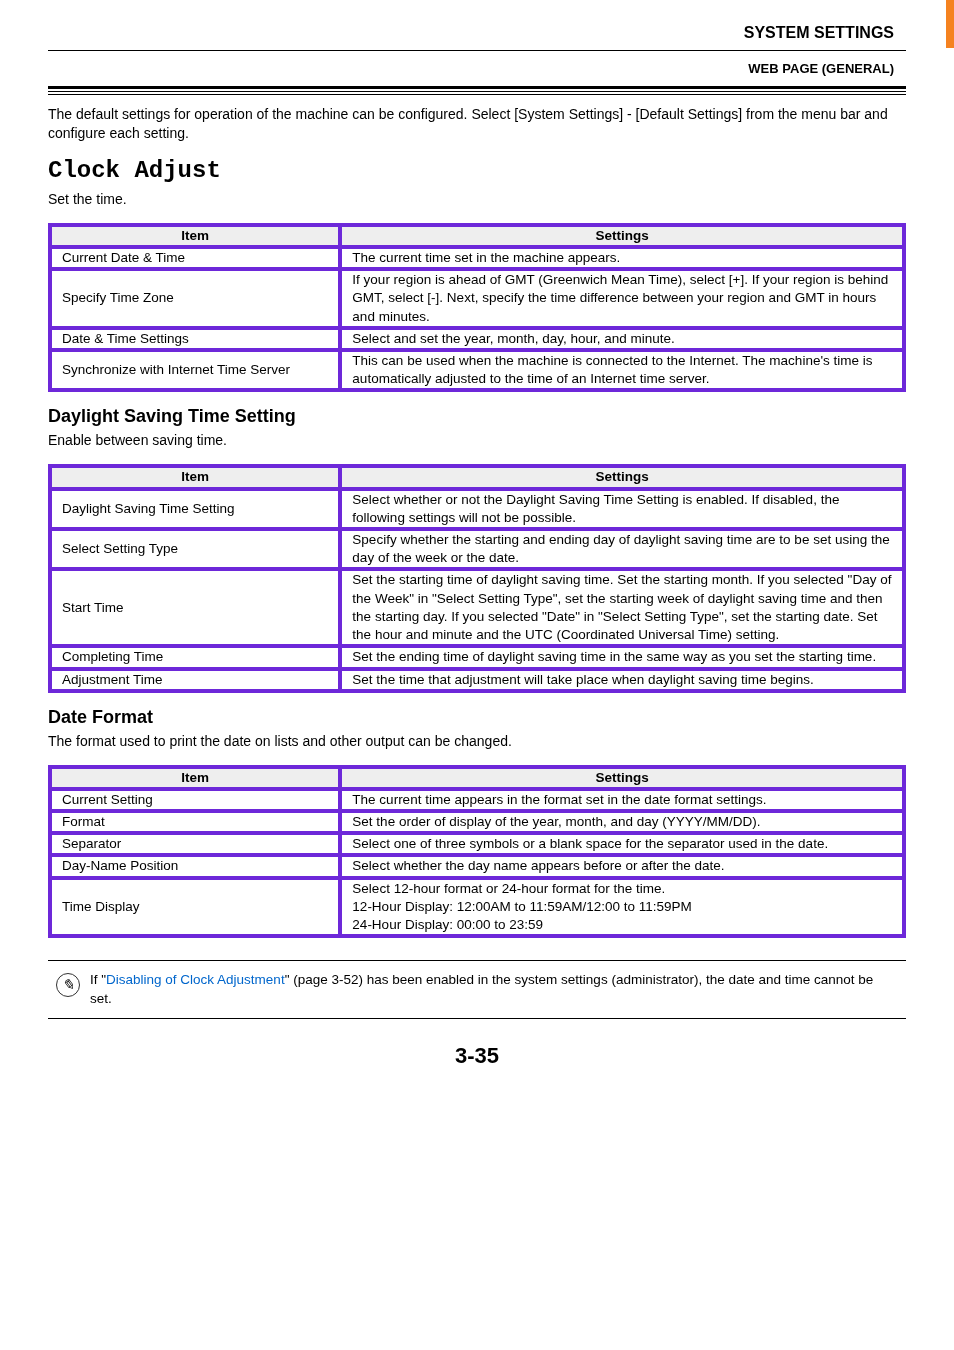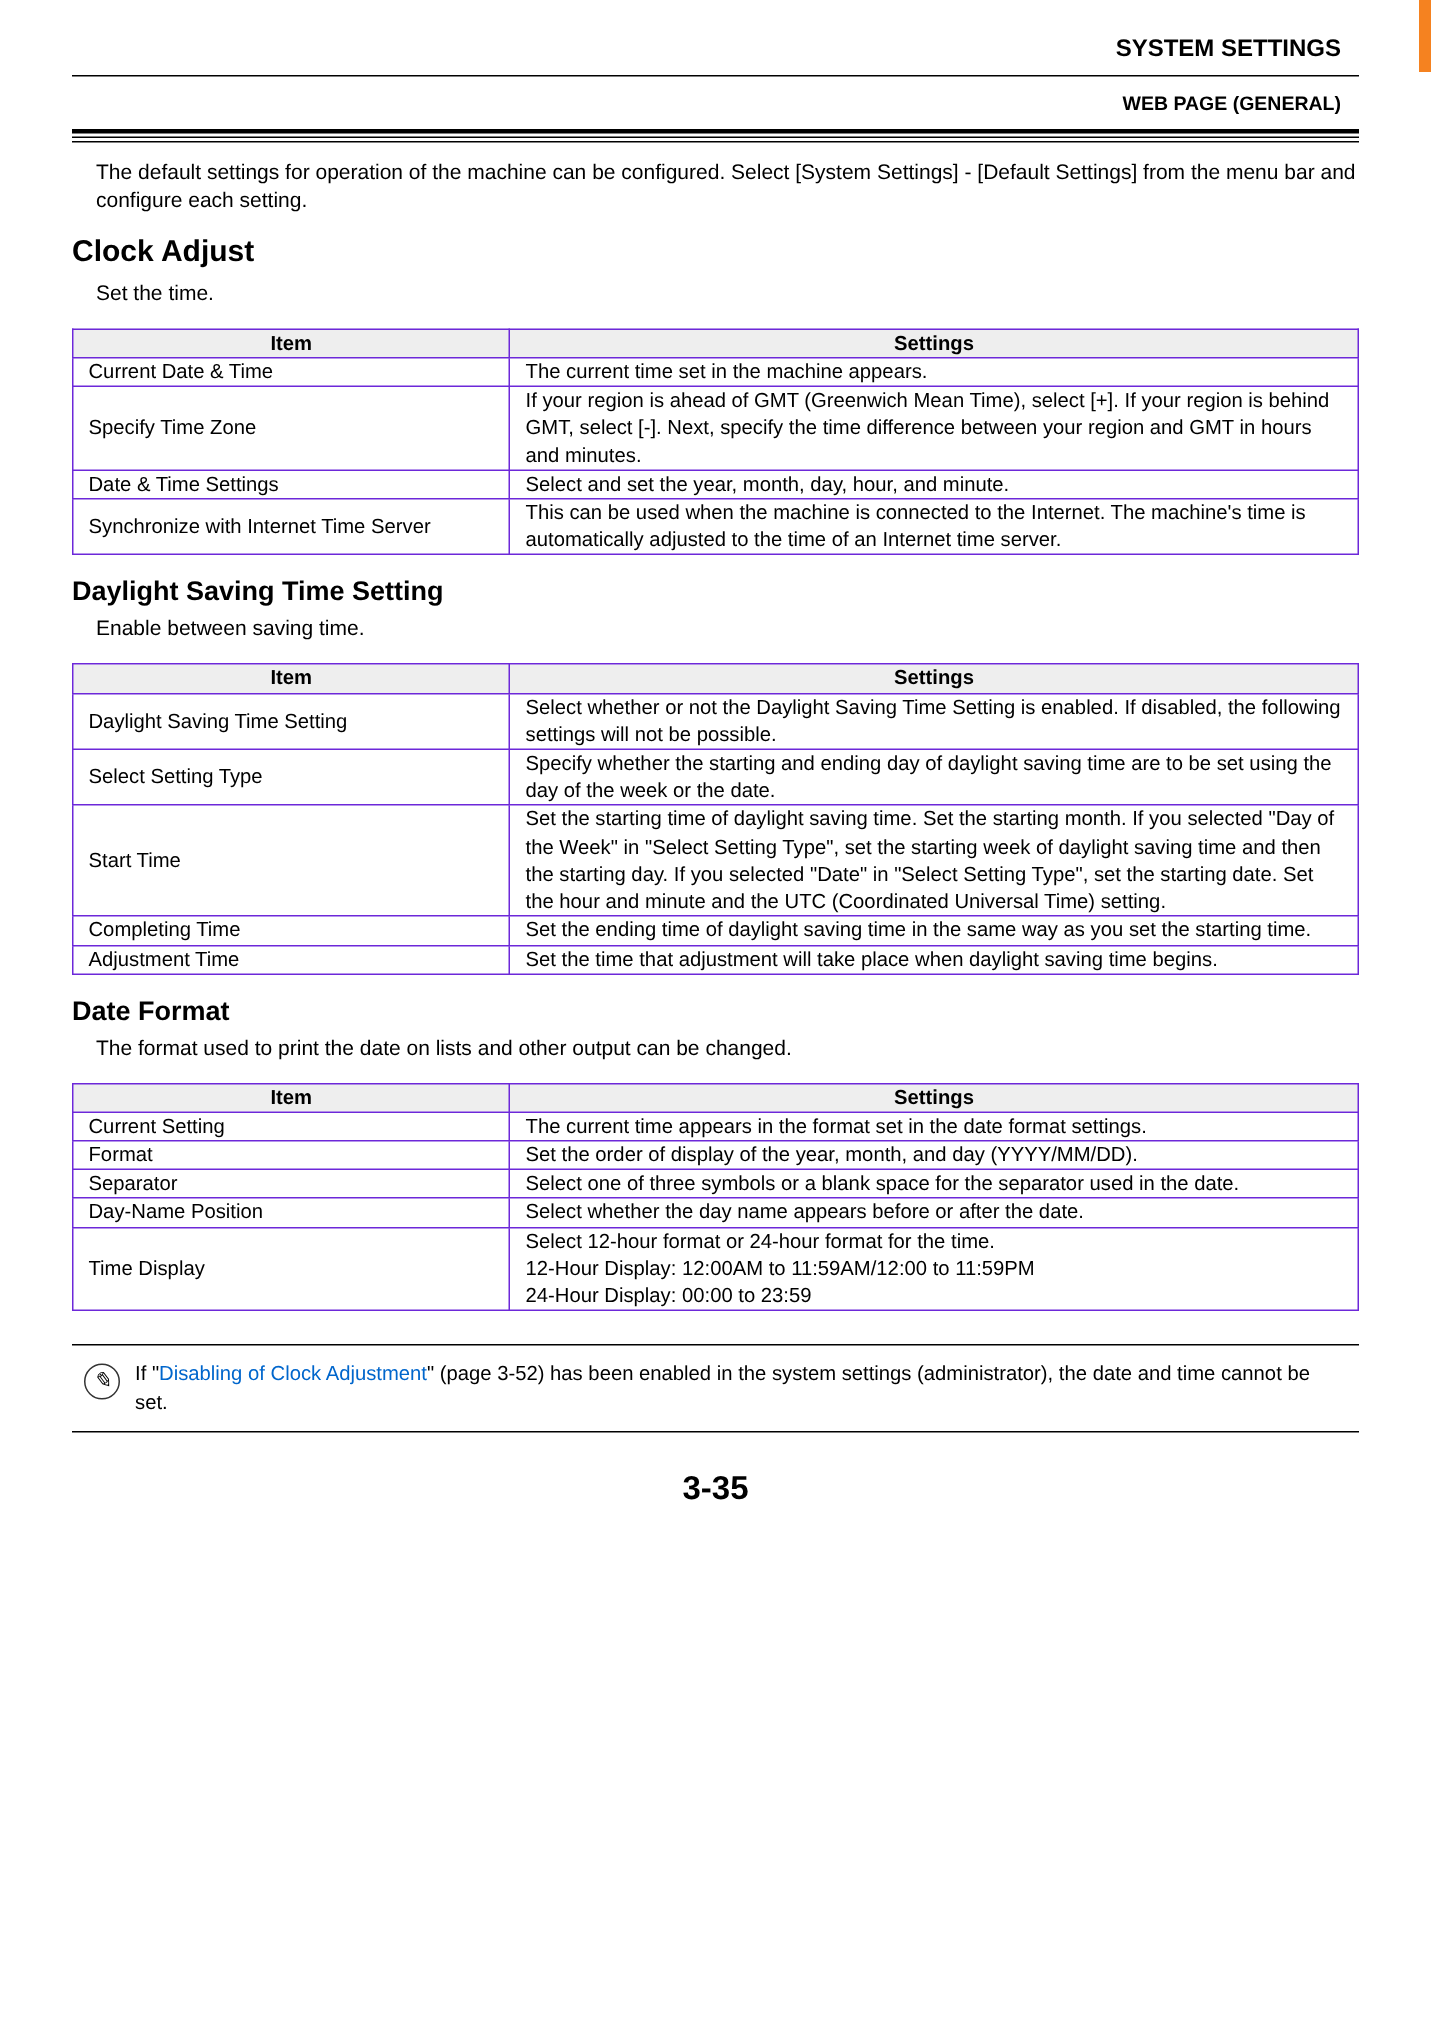--- a/index.html
+++ b/index.html
@@ -37,39 +37,40 @@
     margin-bottom: 10px;
   }
   .triple-rule-top { border: 0; border-top: 3px solid #000; margin: 0; }
   .triple-rule-mid { border: 0; border-top: 1px solid #000; margin: 2px 0; }
   h1 {
     font-size: 36px;
     font-weight: bold;
     margin: 10px 0 6px 0;
   }
   .h1-underline { border: 0; border-top: 1px solid #000; margin: 0 0 10px 0; }
-  .body-text { font-size: 14px; line-height: 1.35; margin: 0 0 14px 16px; }
+  .body-text { font-size: 14px; line-height: 1.35; margin: 0 0 14px 0; }
   h2 {
-    font-size: 20px;
+    font-size: 24px;
     font-weight: bold;
     margin: 12px 0 6px 0;
+    font-family: Liberation Mono, monospace;
   }
   h3 {
     font-size: 18px;
     font-weight: bold;
     margin: 14px 0 4px 0;
   }
   table.settings {
     width: 100%;
     border-collapse: collapse;
     margin: 6px 0 8px 0;
     font-size: 13.5px;
   }
   table.settings th, table.settings td {
-    border: 1px solid #6d28d9;
+    border: 4px solid #6d28d9;
     padding: 0 10px;
     text-align: left;
     vertical-align: middle;
     line-height: 1.35;
   }
   table.settings th {
     background: #eeeeee;
     font-weight: bold;
     text-align: center;
   }

